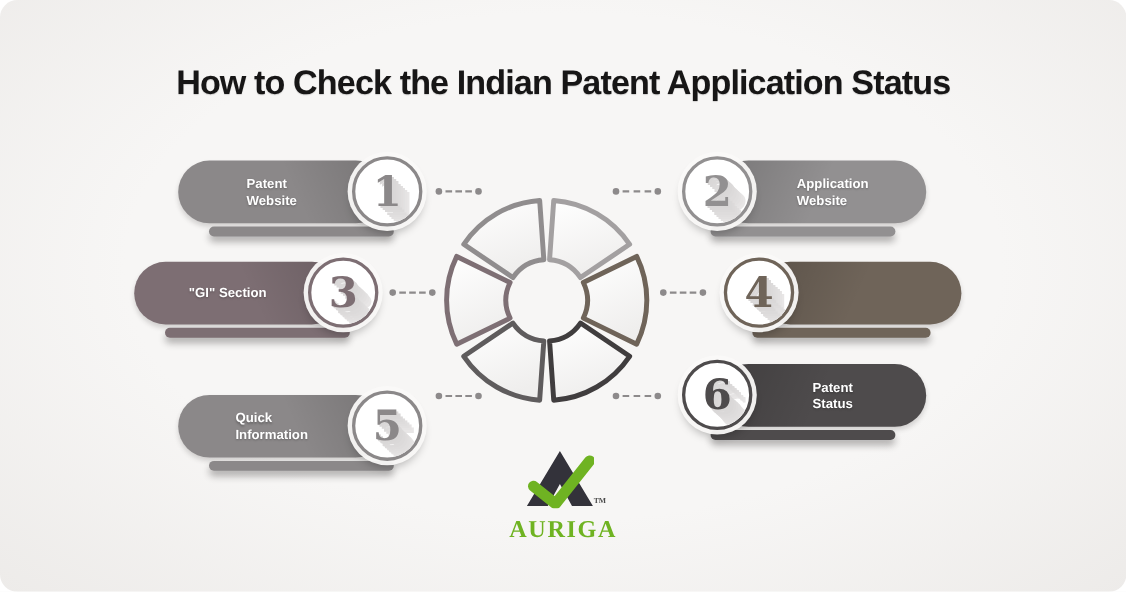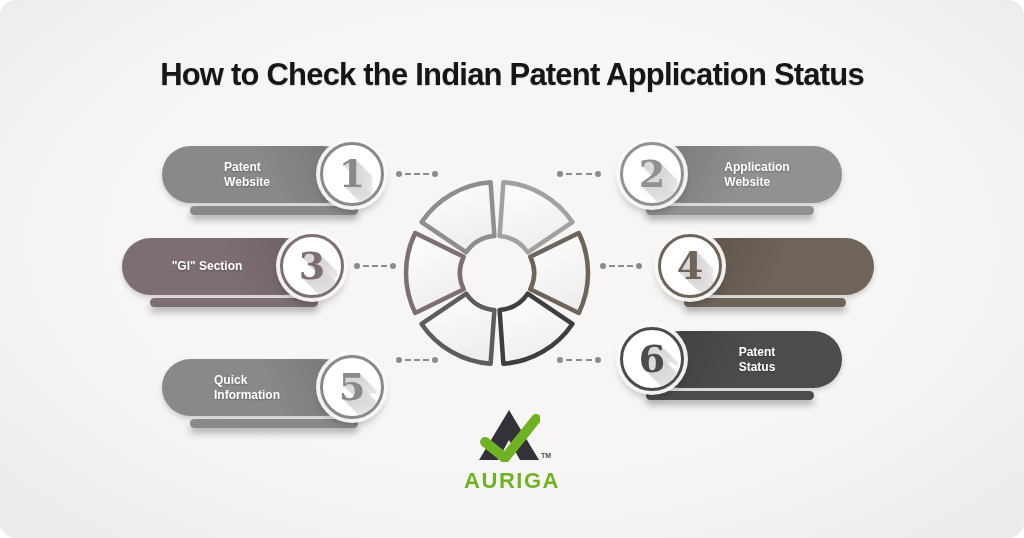--- a/index.html
+++ b/index.html
@@ -44,21 +44,21 @@
     text-shadow:2px 2px 0 #d9d7d7,4px 4px 0 #dad8d8,6px 6px 0 #dcdada,8px 8px 0 #dedcdc,
                 10px 10px 0 #e0dede,12px 12px 0 #e2e0e0,14px 14px 0 #e5e3e3,16px 16px 0 #e8e6e6;
   }
   
   .connector{position:absolute;height:6px;display:flex;align-items:center;}
   .connector .dot{width:6px;height:6px;border-radius:50%;background:#8d8a8b;flex:0 0 auto;}
   .connector .dashes{flex:1;height:0;border-top:2px dashed #8d8a8b;margin:0 3px;}
   
   .wheel{position:absolute;left:399px;top:175px;}
   
-  .logo{position:absolute;left:0;right:0;top:410px;display:flex;flex-direction:column;align-items:center;}
+  .logo{position:absolute;left:0;right:0;top:410px;display:flex;flex-direction:column;align-items:center;font-family:Liberation Serif, serif;}
   .logo-mark{position:relative;width:62px;height:52px;margin-left:-6px;}
   .logo-tm{position:absolute;right:-11px;bottom:3px;font-size:7px;font-weight:bold;color:#4a4a4a;letter-spacing:0;}
   .brand{font-size:22px;font-weight:bold;letter-spacing:1.5px;margin-top:6px;color:#6fb322;}
 </style>
 </head>
 <body>
 
 <div class="stage" style="background-color: rgb(244, 243, 242); border-radius: 16px;">
 
   <div class="title" style="color: rgb(23, 22, 22);">How to Check the Indian Patent Application Status</div>

